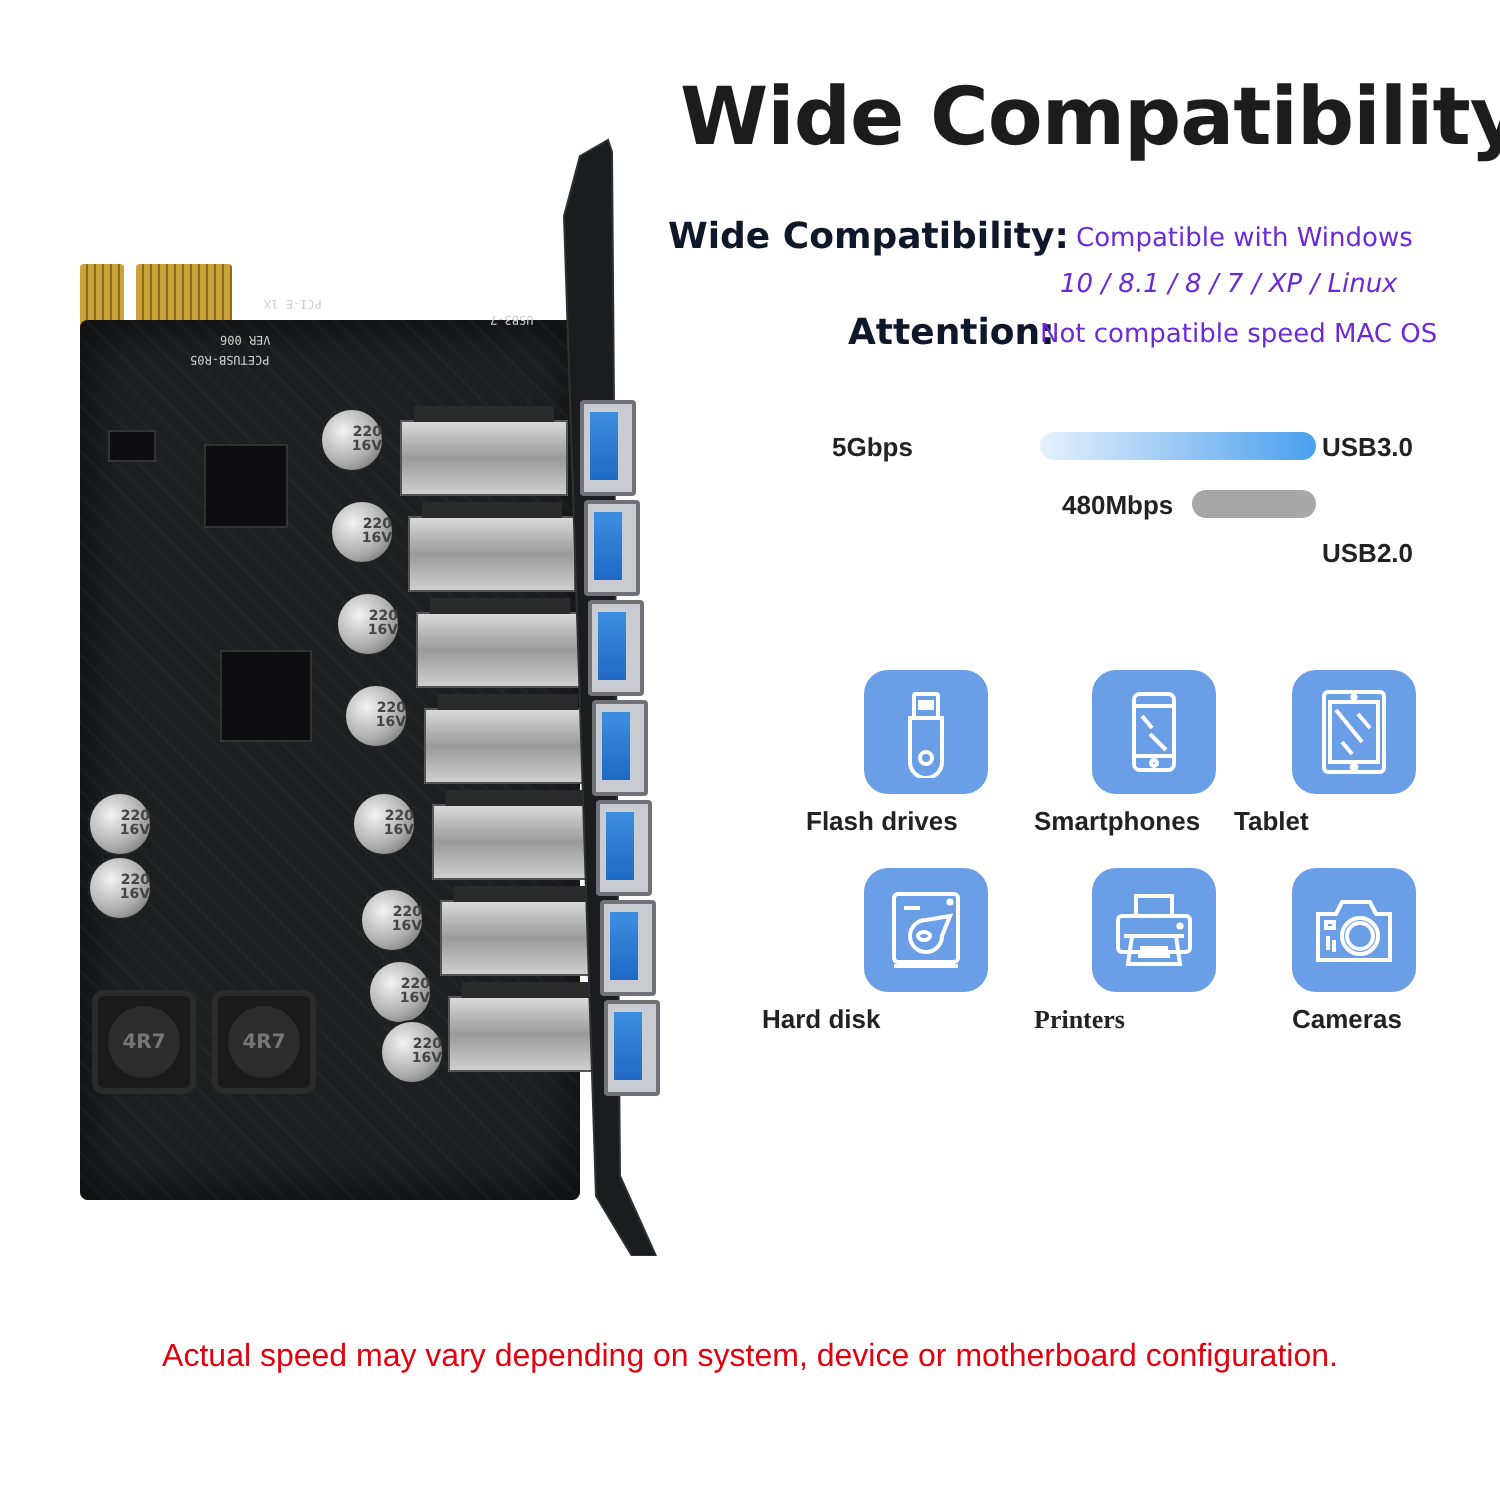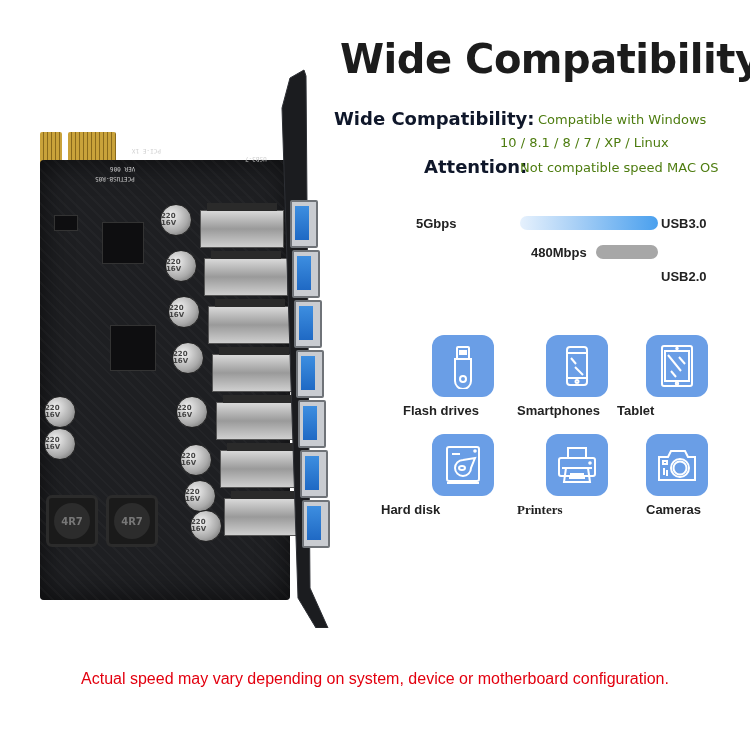--- a/index.html
+++ b/index.html
@@ -8,33 +8,33 @@
 
   
   .card-wrap { left:0; top:60px; width:380px; height:570px; }
   .bracket { position:absolute; left:276px; top:8px; width:54px; height:560px; }
   .pcb { position:absolute; left:40px; top:100px; width:250px; height:440px; background:#1e1f22; border-radius:4px; box-shadow: inset 0 0 30px rgba(0,0,0,0.7); }
   .pcb::before { content:""; position:absolute; inset:0; background:
      repeating-linear-gradient(45deg, rgba(255,255,255,0.025) 0 2px, transparent 2px 8px); }
   .goldfinger { position:absolute; top:72px; height:32px; background:repeating-linear-gradient(90deg,#c9a23a 0 3px,#8a6a1c 3px 4px); border-radius:2px 2px 0 0; }
   .tab-top { position:absolute; left:128px; top:100px; width:110px; height:50px; background:#1e1f22; }
   .chip { position:absolute; background:#0e0e10; border:1px solid #333; }
-  .cap { position:absolute; width:30px; height:30px; border-radius:50%; background:radial-gradient(circle at 35% 35%, #f2f2f2, #a9a9a9 60%, #5b5b5b); border:1px solid #222; font:700 7px "DejaVu Sans", sans-serif; color:#444; display:flex; align-items:center; justify-content:center; text-align:left; line-height:7px; }
+  .cap { position:absolute; width:30px; height:30px; border-radius:50%; background:radial-gradient(circle at 35% 35%, #f2f2f2, #a9a9a9 60%, #5b5b5b); border:1px solid #222; font:700 7px "DejaVu Sans", sans-serif; color:#444; display:flex; align-items:center; justify-content:center; text-align:right; line-height:7px; }
   .inductor { position:absolute; width:46px; height:46px; background:#1a1a1a; border:3px solid #2b2b2b; border-radius:6px; display:flex; align-items:center; justify-content:center; }
   .inductor span { width:36px; height:36px; border-radius:50%; background:#2c2c2c; color:#777; font:700 10px "DejaVu Sans", sans-serif; display:flex; align-items:center; justify-content:center; }
   .usbint { position:absolute; width:82px; height:36px; background:linear-gradient(180deg,#d9d9d9,#9a9a9a 50%,#cfcfcf); border:1px solid #555; }
   .usbint::after { content:""; position:absolute; left:6px; top:-8px; width:70px; height:8px; background:#2a2a2a; }
   .port { position:absolute; width:24px; height:44px; background:#c9ccd1; border:2px solid #6f7378; border-radius:2px; }
   .port::before { content:""; position:absolute; left:3px; top:4px; width:14px; height:34px; background:linear-gradient(180deg,#3d8ee0,#1f69c4); }
   .silk { position:absolute; color:#cfcfcf; font:6px "DejaVu Sans Mono", monospace; }
 
   
   .title { left:340px; top:36px; width:380px; font:700 40px "DejaVu Sans", sans-serif; color:#1c1c1c; letter-spacing:-0.5px; white-space:nowrap; }
   .blue-lbl { color:#0f172a; font:700 18px "DejaVu Sans", sans-serif; }
-  .compat-txt { color:#4d7c0f; font:13px "DejaVu Sans", sans-serif; position:absolute;text-align:center; }
+  .compat-txt { color:#6d28d9; font:13px "DejaVu Sans", sans-serif; position:absolute;text-align:center; }
   .speed-lbl { font:700 13px "Liberation Sans", sans-serif; color:#222; position:absolute; }
   .bar-usb3 { left:520px; top:216px; width:138px; height:14px; border-radius:7px; background:linear-gradient(90deg,#e6f1fd 0%,#a9d0f6 40%,#4aa0ee 100%); }
   .bar-usb2 { left:596px; top:245px; width:62px; height:14px; border-radius:7px; background:#a7a7a7; }
 
   .icon-tile { position:absolute; width:62px; height:62px; background:#6a9ee6; border-radius:12px; display:flex; align-items:center; justify-content:center; }
   .icon-tile svg { width:46px; height:46px; }
   .icon-lbl { position:absolute; width:120px; text-align:left; font:700 13px "Liberation Sans", sans-serif; color:#222; }
 
   .footer { left:0; top:670px; width:750px; text-align:center; color:#e3000f; font:16px "Liberation Sans", sans-serif; }
 </style>
@@ -89,21 +89,21 @@
   <div class="port" style="left:296px;top:290px;"></div>
   <div class="port" style="left:298px;top:340px;"></div>
   <div class="port" style="left:300px;top:390px;"></div>
   <div class="port" style="left:302px;top:440px;"></div>
 </div>
 
 <div class="abs title">Wide Compatibility</div>
 
 <div class="abs blue-lbl" style="left:334px;top:108px;">Wide Compatibility:</div>
 <div class="compat-txt" style="left:538px;top:112px;">Compatible with Windows</div>
-<div class="compat-txt" style="left:500px;top:135px;">10 / 8.1 / 8 / 7 / XP / Linux</div>
+<div class="compat-txt" style="left:530px;top:135px;font-style:italic;">10 / 8.1 / 8 / 7 / XP / Linux</div>
 <div class="abs blue-lbl" style="left:424px;top:156px;">Attention:</div>
 <div class="compat-txt" style="left:520px;top:160px;">Not compatible speed MAC OS</div>
 
 <div class="speed-lbl" style="left:416px;top:216px;">5Gbps</div>
 <div class="abs bar-usb3"></div>
 <div class="speed-lbl" style="left:661px;top:216px;">USB3.0</div>
 <div class="speed-lbl" style="left:531px;top:245px;">480Mbps</div>
 <div class="abs bar-usb2"></div>
 <div class="speed-lbl" style="left:661px;top:245px;margin-top:24px;">USB2.0</div>
 

